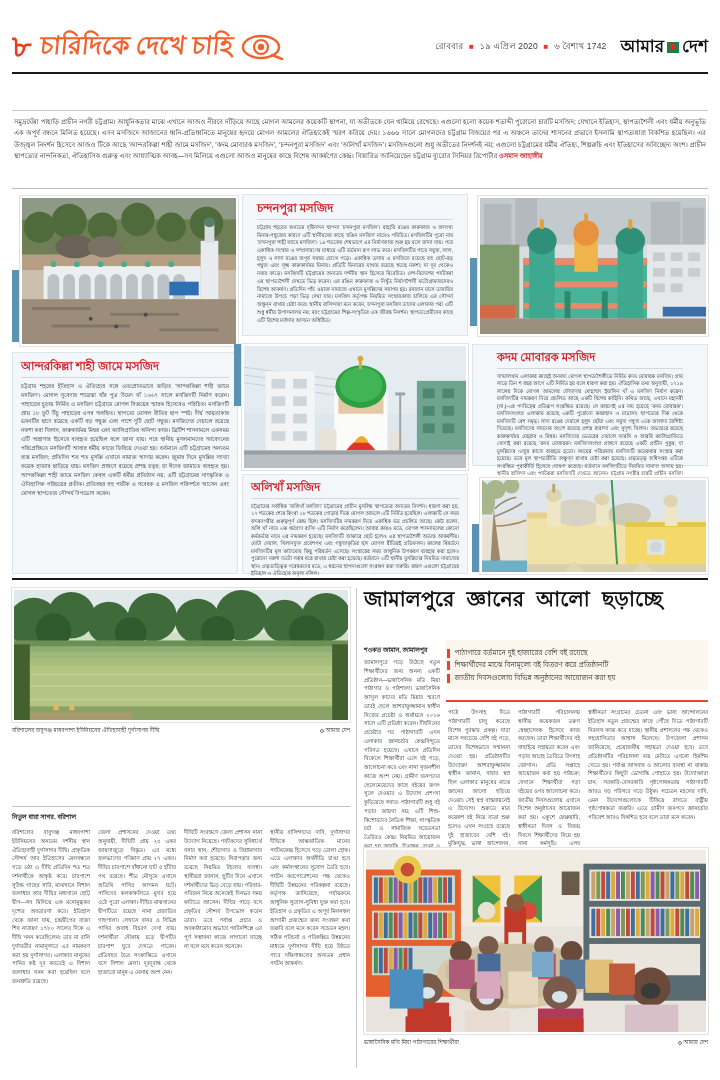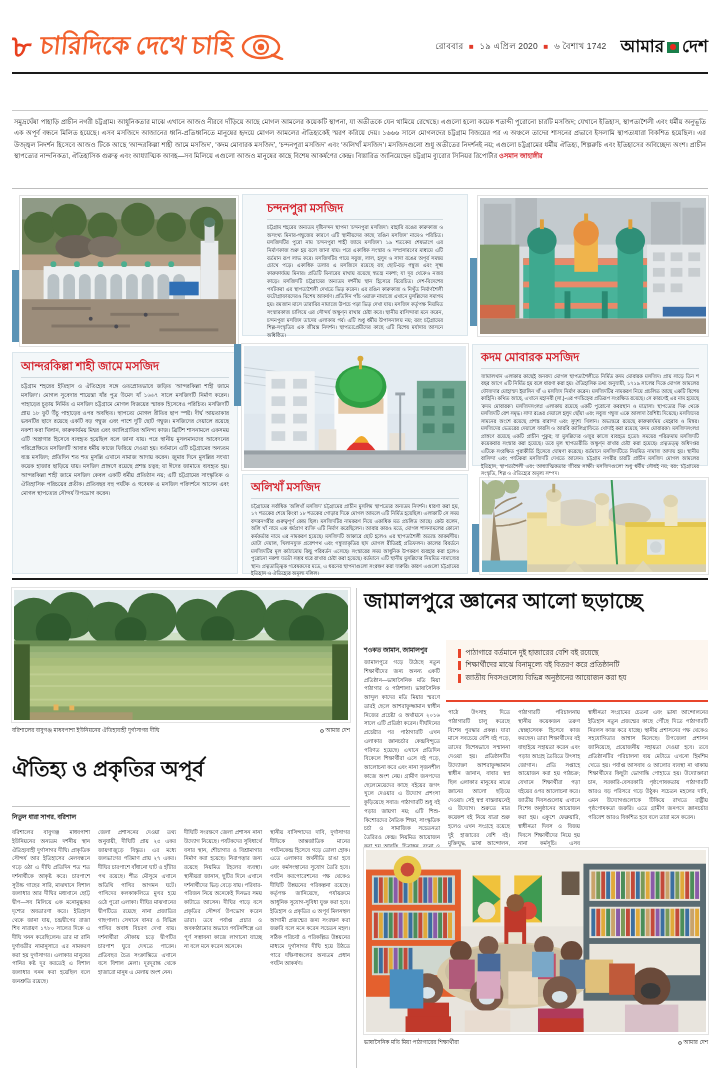--- a/index.html
+++ b/index.html
@@ -84,34 +84,34 @@
     line-height:1.2; margin-bottom:3px;
   }
   .sec-head-rule { height:1px; background:#cfd9de; margin:2px 0 4px 0; }
   .body-text { font-size:5.5px; line-height:1.62; color:#20242a; text-align:justify; }
 
   
   .rule-mid { position:absolute; left:12px; top:578px; width:696px; height:2px; background:#1a1a1a; }
   .vrule { position:absolute; width:1px; background:#c8c8c8; }
 
   .big-head {
-    font-family:Liberation Sans, sans-serif;
+    font-family:Liberation Mono, monospace;
     font-size:20.5px; font-weight:bold; color:#111; line-height:1.22;
   }
   .byline-sm { font-size:6.2px; font-weight:bold; color:#111; }
   .caption { font-size:5.6px; color:#2c2c2c; }
   .credit { font-size:5.6px; color:#2c2c2c; white-space:nowrap; }
   .credit .dot {
     display:inline-block; width:4px; height:4px; border-radius:50%;
     border:1px solid #777; margin-right:2px; vertical-align:middle;
   }
 
   .bullets {
     position:absolute; background:#fdf6ef; border:0;
-    padding:5px 12px;
+    padding:5px 1px;
   }
   .bullet { display:flex; align-items:flex-start; margin:2.5px 0; }
   .bullet .bar {
     width:2.5px; height:9px; background:#e8452b; margin-right:5px; flex:none; margin-top:1px;
   }
   .bullet span { font-size:7.2px; color:#1b1b1b; line-height:1.25; }
   .bullets-rule { position:absolute; height:1.5px; background:#e8452b; }
 
   .col-text { position:absolute; font-size:5.4px; line-height:1.62; color:#20242a; text-align:justify; }
 
@@ -211,21 +211,21 @@
         </g>
     </svg>
   </div>
 
   <div class="panel" style="left:12px; top:352px; width:226px; height:222px; padding:7px 8px;">
     <div class="sec-head">আন্দরকিল্লা শাহী জামে মসজিদ</div>
     <div class="sec-head-rule"></div>
     <div class="body-text">চট্টগ্রাম শহরের ইতিহাস ও ঐতিহ্যের সঙ্গে ওতপ্রোতভাবে জড়িত ‘আন্দরকিল্লা শাহী জামে মসজিদ’। মোগল সুবেদার শায়েস্তা খাঁর পুত্র উমেদ খাঁ ১৬৬৭ সালে মসজিদটি নির্মাণ করেন। পাহাড়ের চূড়ায় নির্মিত এ মসজিদ চট্টগ্রামে মোগল বিজয়ের স্মারক হিসেবেও পরিচিত। মসজিদটি প্রায় ১৮ ফুট উঁচু পাহাড়ের ওপর অবস্থিত। স্থাপত্যে মোগল রীতির ছাপ স্পষ্ট। দীর্ঘ আয়তাকার ভবনটির ছাদে রয়েছে একটি বড় গম্বুজ এবং পাশে দুটি ছোট গম্বুজ। মসজিদের দেয়ালে রয়েছে নকশা করা খিলান, কারুকার্যময় মিম্বর এবং ক্যালিগ্রাফির অনিন্দ্য কাজ। ব্রিটিশ শাসনামলে একসময় এটি অস্ত্রাগার হিসেবে ব্যবহৃত হয়েছিল বলে জানা যায়। পরে স্থানীয় মুসলমানদের আবেদনের পরিপ্রেক্ষিতে মসজিদটি আবার ধর্মীয় কাজে ফিরিয়ে দেওয়া হয়। বর্তমানে এটি চট্টগ্রামের অন্যতম ব্যস্ত মসজিদ; প্রতিদিন শত শত মুসল্লি এখানে নামাজ আদায় করেন। জুমার দিনে মুসল্লির সংখ্যা কয়েক হাজার ছাড়িয়ে যায়। মসজিদ প্রাঙ্গণে রয়েছে প্রশস্ত চত্বর; যা ঈদের জামাতে ব্যবহৃত হয়। আন্দরকিল্লা শাহী জামে মসজিদ কেবল একটি ধর্মীয় প্রতিষ্ঠান নয়; এটি চট্টগ্রামের সাংস্কৃতিক ও ঐতিহাসিক পরিচয়ের প্রতীক। প্রতিবছর বহু পর্যটক ও গবেষক এ মসজিদ পরিদর্শনে আসেন এবং মোগল স্থাপত্যের সৌন্দর্য উপভোগ করেন।</div>
   </div>
 
-  <div class="panel" style="left:242px; top:194px; width:226px; height:142px; padding:7px 24px;">
+  <div class="panel" style="left:242px; top:194px; width:226px; height:142px; padding:7px 14px;">
     <div class="sec-head">চন্দনপুরা মসজিদ</div>
     <div class="sec-head-rule"></div>
     <div class="body-text" style="font-size:5.1px; line-height:1.52;">চট্টগ্রাম শহরের অন্যতম দৃষ্টিনন্দন স্থাপনা ‘চন্দনপুরা মসজিদ’। বাহারি রঙের কারুকাজ ও অসংখ্য মিনার-গম্বুজের কারণে এটি স্থানীয়দের কাছে ‘রঙিন মসজিদ’ নামেও পরিচিত। মসজিদটির পুরো নাম ‘চন্দনপুরা শাহী জামে মসজিদ’। ১৯ শতকের শেষভাগে এর নির্মাণকাজ শুরু হয় বলে জানা যায়। পরে একাধিক সংস্কার ও সম্প্রসারণের মাধ্যমে এটি বর্তমান রূপ লাভ করে। মসজিদটির গায়ে সবুজ, লাল, হলুদ ও সাদা রঙের অপূর্ব সমন্বয় চোখে পড়ে। একাধিক তলার এ মসজিদে রয়েছে বহু ছোট-বড় গম্বুজ এবং সূক্ষ্ম কারুকার্যময় মিনার। প্রতিটি মিনারের মাথায় রয়েছে স্বতন্ত্র নকশা; যা দূর থেকেও নজর কাড়ে। মসজিদটি চট্টগ্রামের অন্যতম দর্শনীয় স্থান হিসেবে বিবেচিত। দেশ-বিদেশের পর্যটকরা এর স্থাপত্যশৈলী দেখতে ভিড় করেন। এর রঙিন কারুকাজ ও নিখুঁত নির্মাণশৈলী ফটোগ্রাফারদেরও বিশেষ আকর্ষণ। প্রতিদিন পাঁচ ওয়াক্ত নামাজে এখানে মুসল্লিদের সমাগম হয়। রমজান মাসে তারাবির নামাজে উপচে পড়া ভিড় দেখা যায়। মসজিদ কর্তৃপক্ষ নিয়মিত সংস্কারকাজ চালিয়ে এর সৌন্দর্য অক্ষুণ্ন রাখার চেষ্টা করে। স্থানীয় বাসিন্দারা মনে করেন, চন্দনপুরা মসজিদ তাদের এলাকার গর্ব। এটি শুধু ধর্মীয় উপাসনালয় নয়; বরং চট্টগ্রামের শিল্প-সংস্কৃতির এক জীবন্ত নিদর্শন। স্থাপত্যপ্রেমীদের কাছে এটি বিশেষ মর্যাদার আসনে অধিষ্ঠিত।</div>
   </div>
 
   <div class="accent-frame" style="left:470px; top:258px; width:14px; height:68px;"></div>
   <div class="photo" style="left:478px; top:196px; width:230px; height:140px;">
     <svg class="sky" viewBox="0 0 230 140" preserveAspectRatio="none">
       <rect width="230" height="140" fill="#d9dde0"></rect>
       <rect width="230" height="48" fill="#c3cace"></rect>
@@ -319,21 +319,21 @@
       <rect y="108" width="226" height="4" fill="#98a0a5"></rect>
     </svg>
   </div>
 
   <div class="panel" style="left:242px; top:474px; width:226px; height:100px; padding:6px 8px;">
     <div class="sec-head">অলিখাঁ মসজিদ</div>
     <div class="sec-head-rule"></div>
     <div class="body-text" style="font-size:5.0px; line-height:1.5;">চট্টগ্রামের সর্বাধিক ‘অলিখাঁ মসজিদ’ চট্টগ্রামের প্রাচীন মুসলিম স্থাপত্যের অন্যতম নিদর্শন। ধারণা করা হয়, ১৭ শতকের শেষে কিংবা ১৮ শতকের গোড়ার দিকে মোগল আমলে এটি নির্মিত হয়েছিল। এলাকাটি সে সময় বন্দরনগরীর গুরুত্বপূর্ণ কেন্দ্র ছিল। মসজিদটির নামকরণ নিয়ে একাধিক মত প্রচলিত আছে। কেউ বলেন, অলি খাঁ নামে এক ধর্মপ্রাণ ব্যক্তি এটি নির্মাণ করেছিলেন। আবার কারও মতে, মোগল শাসনামলের কোনো কর্মকর্তার নামে এর নামকরণ হয়েছে। মসজিদটি আকারে ছোট হলেও এর স্থাপত্যশৈলী অত্যন্ত আকর্ষণীয়। মোটা দেয়াল, খিলানযুক্ত প্রবেশপথ এবং গম্বুজাকৃতির ছাদ মোগল রীতিরই প্রতিফলন। কালের বিবর্তনে মসজিদটির মূল কাঠামোয় কিছু পরিবর্তন এসেছে। সংস্কারের সময় আধুনিক উপকরণ ব্যবহার করা হলেও পুরোনো নকশা যতটা সম্ভব ধরে রাখার চেষ্টা করা হয়েছে। বর্তমানে এটি স্থানীয় মুসল্লিদের নিয়মিত নামাজের স্থান। প্রত্নতাত্ত্বিক গবেষকদের মতে, এ ধরনের স্থাপনাগুলো সংরক্ষণ করা জরুরি। কারণ এগুলো চট্টগ্রামের ইতিহাস ও ঐতিহ্যের অমূল্য দলিল।</div>
   </div>
 
-  <div class="panel" style="left:472px; top:344px; width:236px; height:122px; padding:6px 8px;">
+  <div class="panel" style="left:472px; top:344px; width:236px; height:122px; padding:6px 24px;">
     <div class="sec-head">কদম মোবারক মসজিদ</div>
     <div class="sec-head-rule"></div>
     <div class="body-text" style="font-size:5.0px; line-height:1.5;">জামালখান এলাকার কাছেই অনবদ্য মোগল স্থাপত্যশৈলীতে নির্মিত কদম মোবারক মসজিদ। প্রায় সাড়ে তিন শ বছর আগে এটি নির্মিত হয় বলে ধারণা করা হয়। ঐতিহাসিক তথ্য অনুযায়ী, ১৭১৯ সালের দিকে মোগল আমলের ফৌজদার মোহাম্মদ ইয়াসিন খাঁ এ মসজিদ নির্মাণ করেন। মসজিদটির নামকরণ নিয়ে প্রচলিত আছে একটি বিশেষ কাহিনি। কথিত আছে, এখানে মহানবী (সা.)-এর পদচিহ্নের প্রতিরূপ সংরক্ষিত রয়েছে। সে কারণেই এর নাম হয়েছে ‘কদম মোবারক’। মসজিদসংলগ্ন এলাকায় রয়েছে একটি পুরোনো কবরস্থান ও মাদ্রাসা। স্থাপত্যের দিক থেকে মসজিদটি বেশ সমৃদ্ধ। সাদা রঙের দেয়ালে হলুদ ছোঁয়া এবং সবুজ গম্বুজ একে আলাদা বৈশিষ্ট্য দিয়েছে। মসজিদের সামনের অংশে রয়েছে প্রশস্ত বারান্দা এবং সুদৃশ্য খিলান। অভ্যন্তরে রয়েছে কারুকার্যময় মেহরাব ও মিম্বর। মসজিদের ভেতরের দেয়ালে ফারসি ও আরবি ক্যালিগ্রাফিতে খোদাই করা রয়েছে ‘কদম মোবারক’। মসজিদসংলগ্ন প্রাঙ্গণে রয়েছে একটি প্রাচীন পুকুর; যা মুসল্লিদের ওজুর কাজে ব্যবহৃত হতো। সময়ের পরিক্রমায় মসজিদটি কয়েকবার সংস্কার করা হয়েছে। তবে মূল স্থাপত্যরীতি অক্ষুণ্ন রাখার চেষ্টা করা হয়েছে। প্রত্নতত্ত্ব অধিদপ্তর এটিকে সংরক্ষিত পুরাকীর্তি হিসেবে ঘোষণা করেছে। বর্তমানে মসজিদটিতে নিয়মিত নামাজ আদায় হয়। স্থানীয় বাসিন্দা এবং পর্যটকরা মসজিদটি দেখতে আসেন। চট্টগ্রাম নগরীর চারটি প্রাচীন মসজিদ মোগল আমলের ইতিহাস, স্থাপত্যশৈলী এবং আধ্যাত্মিকতার জীবন্ত সাক্ষী। মসজিদগুলো শুধু ধর্মীয় সৌধই নয়; বরং চট্টগ্রামের সংস্কৃতি, শিল্প ও ঐতিহ্যের অমূল্য সম্পদ।</div>
   </div>
 
   <div class="accent-frame" style="left:472px; top:524px; width:14px; height:48px;"></div>
   <div class="photo" style="left:480px; top:478px; width:228px; height:96px;">
     <svg class="sky" viewBox="0 0 228 96" preserveAspectRatio="none">
       <rect width="228" height="96" fill="#e8e3d4"></rect>
       <rect width="228" height="40" fill="#dfe6ec"></rect>
@@ -419,21 +419,20 @@
       <rect x="0" y="56" width="16" height="78" fill="#43602f"></rect>
       <rect x="322" y="56" width="16" height="78" fill="#43602f"></rect>
     </svg>
   </div>
   <div style="position:absolute; left:12px; top:726px; width:338px; display:flex; justify-content:space-between; align-items:center;">
     <div class="caption">বরিশালের বাবুগঞ্জ মাধবপাশা ইউনিয়নের ঐতিহ্যবাহী দুর্গাসাগর দীঘি</div>
     <div class="credit"><span class="dot"></span><span>আমার দেশ</span></div>
   </div>
 
   <div class="big-head" style="position:absolute; left:12px; top:756px; width:338px;">
-    <div>ঐতিহ্য ও প্রকৃতির অপূর্ব</div>
   </div>
   <div style="position:absolute; left:12px; top:806px; width:338px; height:1px; background:#c3c3c3;"></div>
   <div class="byline-sm" style="position:absolute; left:12px; top:812px;">নিতুল ধারা সাগর, বরিশাল</div>
 
   <div class="col-text" style="left:12px; top:828px; width:78px; height:240px;">বরিশালের বাবুগঞ্জ মাধবপাশা ইউনিয়নের অন্যতম দর্শনীয় স্থান ঐতিহ্যবাহী দুর্গাসাগর দীঘি। প্রাকৃতিক সৌন্দর্য আর ইতিহাসের মেলবন্ধনে গড়ে ওঠা এ দীঘি প্রতিদিন শত শত দর্শনার্থীকে আকৃষ্ট করে। চারপাশে সুউচ্চ গাছের সারি, মাঝখানে বিশাল জলাধার আর দীঘির মধ্যখানে ছোট্ট দ্বীপ—সব মিলিয়ে এক মনোমুগ্ধকর দৃশ্যের অবতারণা করে। ইতিহাস থেকে জানা যায়, চন্দ্রদ্বীপের রাজা শিব নারায়ণ ১৭৮০ সালের দিকে এ দীঘি খনন করেছিলেন। তার মা রানি দুর্গাবতীর নামানুসারে এর নামকরণ করা হয় দুর্গাসাগর। এলাকার মানুষের পানির কষ্ট দূর করতেই এ বিশাল জলাধার খনন করা হয়েছিল বলে জনশ্রুতি রয়েছে।</div>
   <div class="col-text" style="left:98px; top:828px; width:78px; height:240px;">জেলা প্রশাসনের দেওয়া তথ্য অনুযায়ী, দীঘিটি প্রায় ২৫ একর জায়গাজুড়ে বিস্তৃত। এর মধ্যে জলভাগের পরিমাণ প্রায় ২৭ একর। দীঘির চারপাশে বাঁধানো ঘাট ও হাঁটার পথ রয়েছে। শীত মৌসুমে এখানে অতিথি পাখির আগমন ঘটে। পাখিদের কলকাকলিতে মুখর হয়ে ওঠে পুরো এলাকা। দীঘির মাঝখানের দ্বীপটিতে রয়েছে নানা প্রজাতির গাছপালা। সেখানে বানর ও বিভিন্ন পাখির অবাধ বিচরণ দেখা যায়। দর্শনার্থীরা নৌকায় চড়ে দ্বীপটির চারপাশ ঘুরে দেখতে পারেন। প্রতিবছর চৈত্র সংক্রান্তিতে এখানে বসে বিশাল মেলা। দূরদূরান্ত থেকে হাজারো মানুষ এ মেলায় অংশ নেন।</div>
   <div class="col-text" style="left:184px; top:828px; width:78px; height:240px;">দীঘিটি সংরক্ষণে জেলা প্রশাসন নানা উদ্যোগ নিয়েছে। পর্যটকদের সুবিধার্থে বসার স্থান, শৌচাগার ও বিশ্রামাগার নির্মাণ করা হয়েছে। নিরাপত্তার জন্য রয়েছে নিয়মিত টহলের ব্যবস্থা। স্থানীয়রা জানান, ছুটির দিনে এখানে দর্শনার্থীদের ভিড় বেড়ে যায়। পরিবার-পরিজন নিয়ে অনেকেই দিনভর সময় কাটাতে আসেন। দীঘির পাড়ে বসে প্রকৃতির সৌন্দর্য উপভোগ করেন তারা। তবে পর্যাপ্ত প্রচার ও অবকাঠামোর অভাবে পর্যটনশিল্পে এর পূর্ণ সম্ভাবনা কাজে লাগানো যাচ্ছে না বলে মনে করেন অনেকে।</div>
   <div class="col-text" style="left:270px; top:828px; width:80px; height:240px;">স্থানীয় বাসিন্দাদের দাবি, দুর্গাসাগর দীঘিকে আন্তর্জাতিক মানের পর্যটনকেন্দ্র হিসেবে গড়ে তোলা হোক। এতে এলাকার অর্থনীতি চাঙা হবে এবং কর্মসংস্থানের সুযোগ তৈরি হবে। পর্যটন করপোরেশনের পক্ষ থেকেও দীঘিটি উন্নয়নের পরিকল্পনা রয়েছে। কর্তৃপক্ষ জানিয়েছে, পর্যায়ক্রমে আধুনিক সুযোগ-সুবিধা যুক্ত করা হবে। ইতিহাস ও প্রকৃতির এ অপূর্ব মিলনস্থল আগামী প্রজন্মের জন্য সংরক্ষণ করা জরুরি বলে মনে করেন সচেতন মহল। সঠিক পরিচর্যা ও পরিকল্পিত উন্নয়নের মাধ্যমে দুর্গাসাগর দীঘি হয়ে উঠতে পারে দক্ষিণাঞ্চলের অন্যতম প্রধান পর্যটন আকর্ষণ।</div>
 
   <div class="vrule" style="left:356px; top:588px; height:480px;"></div>

